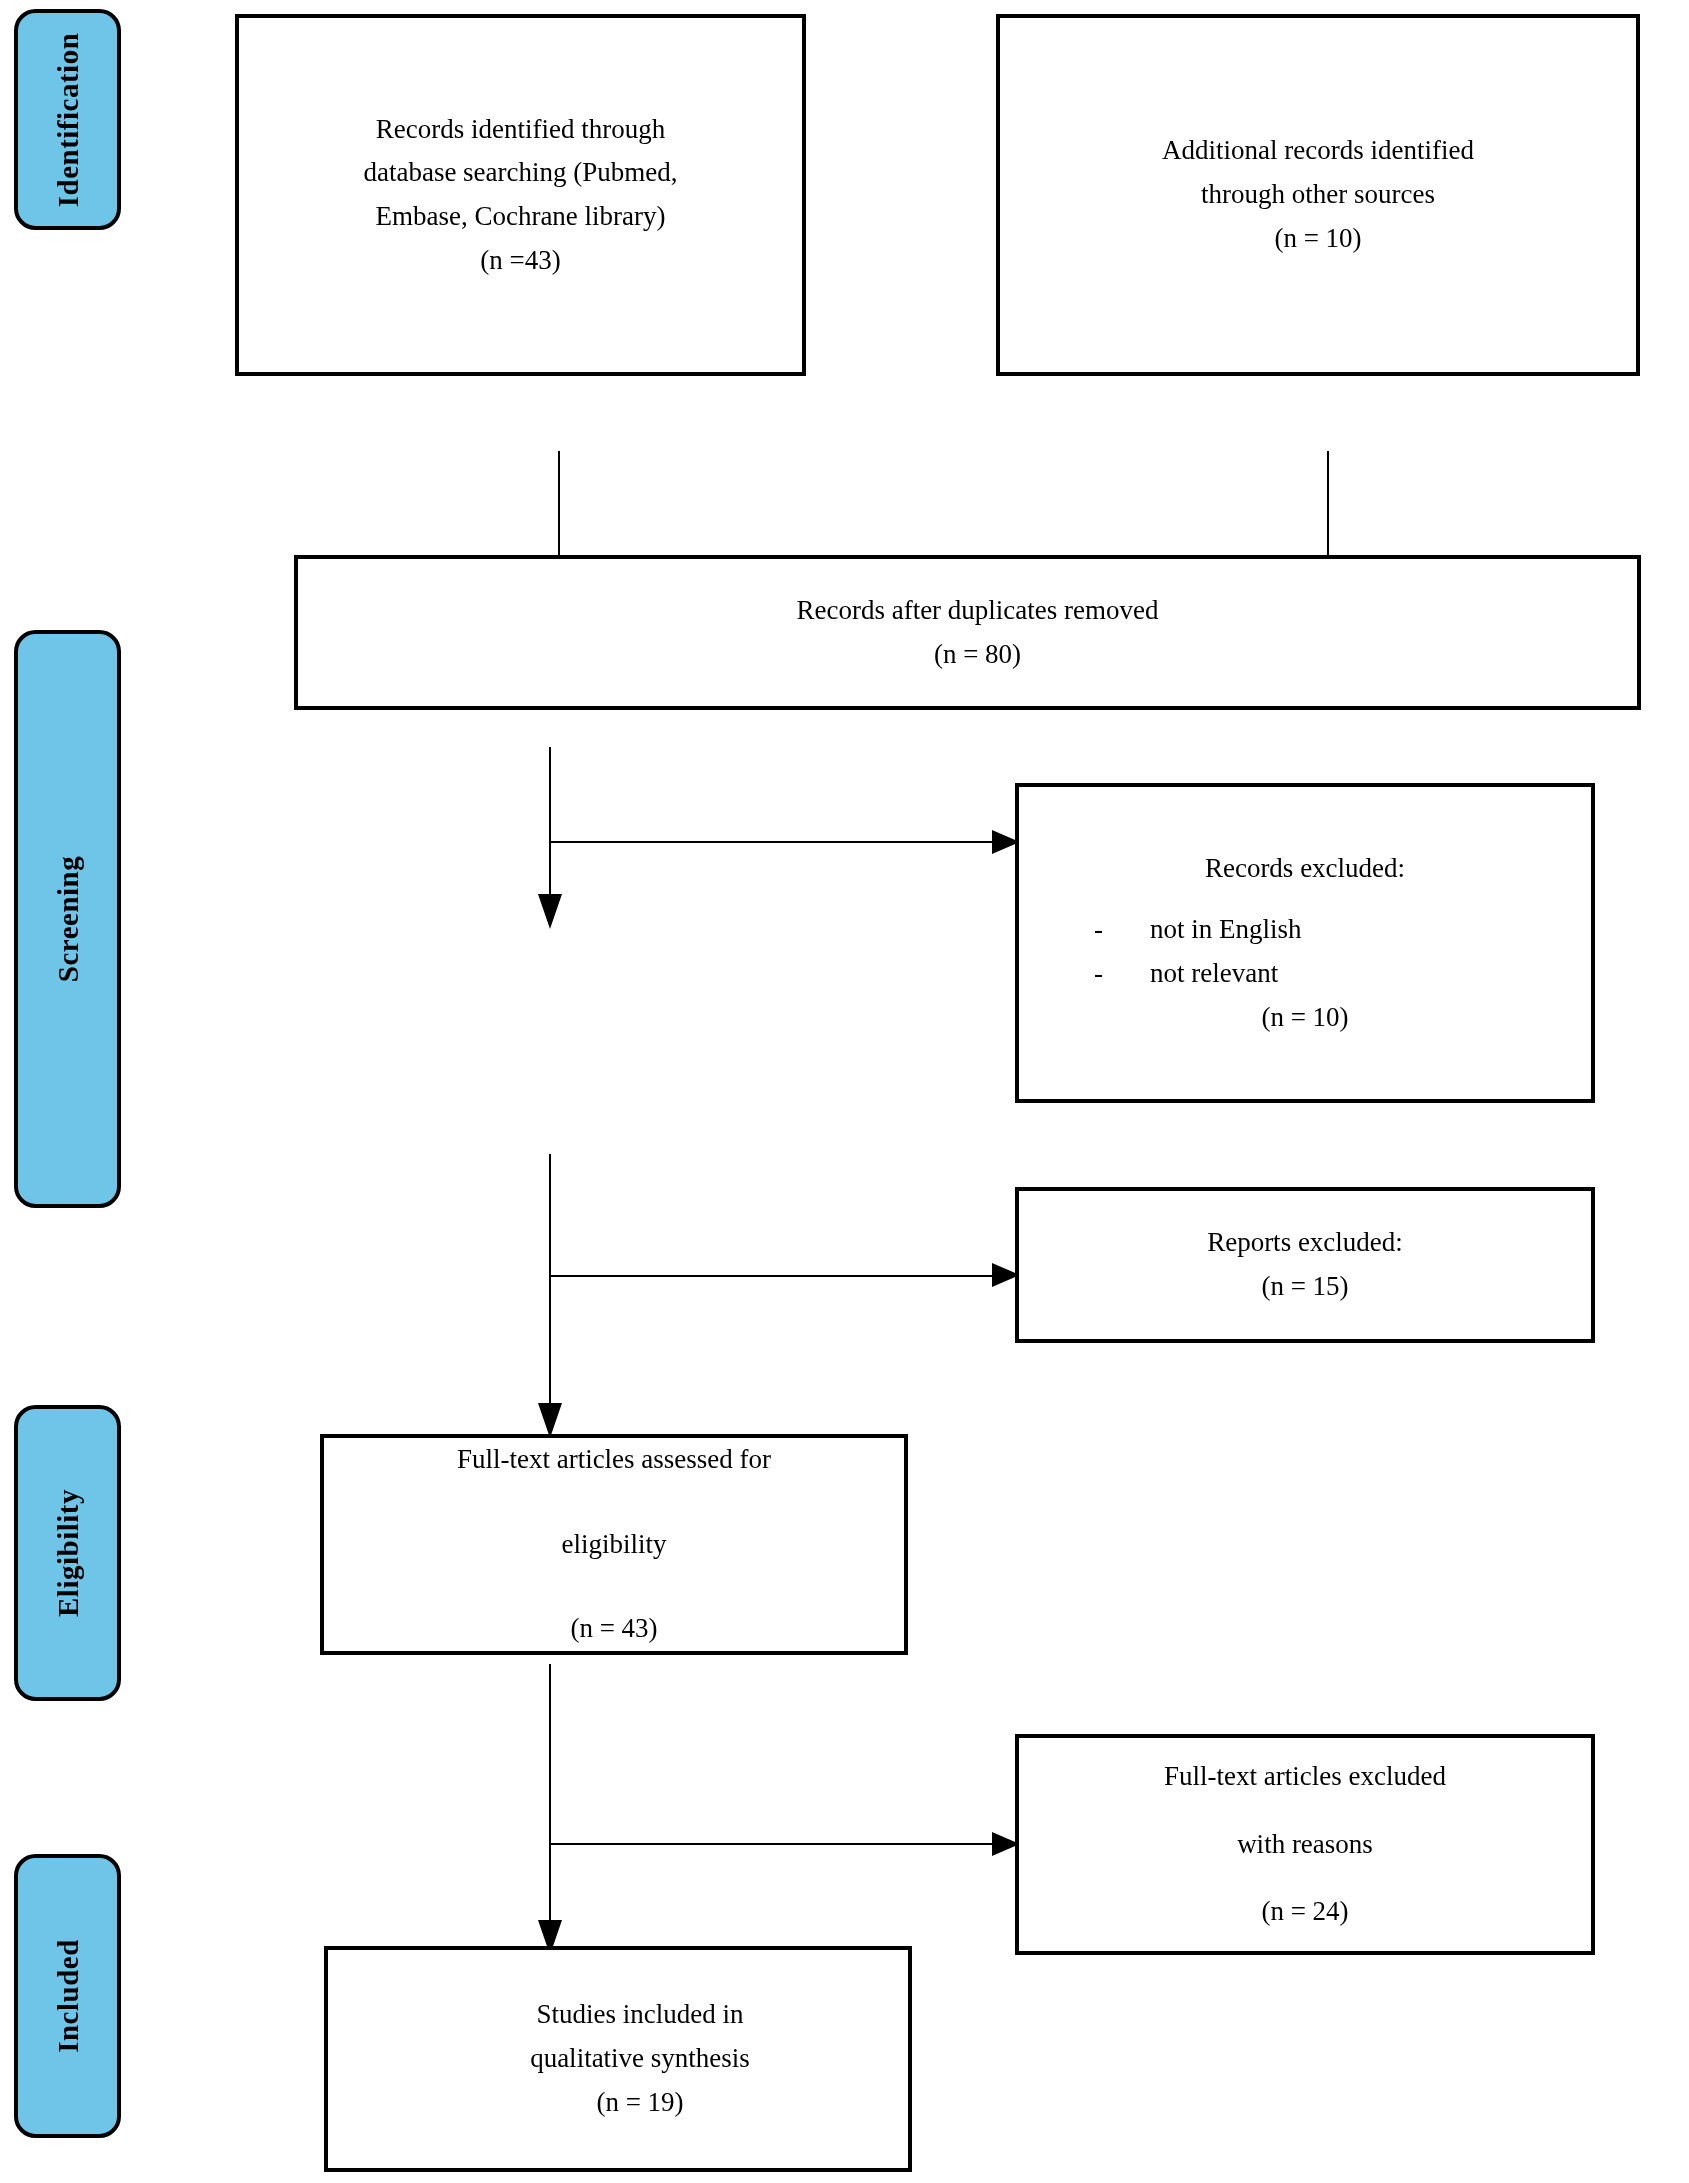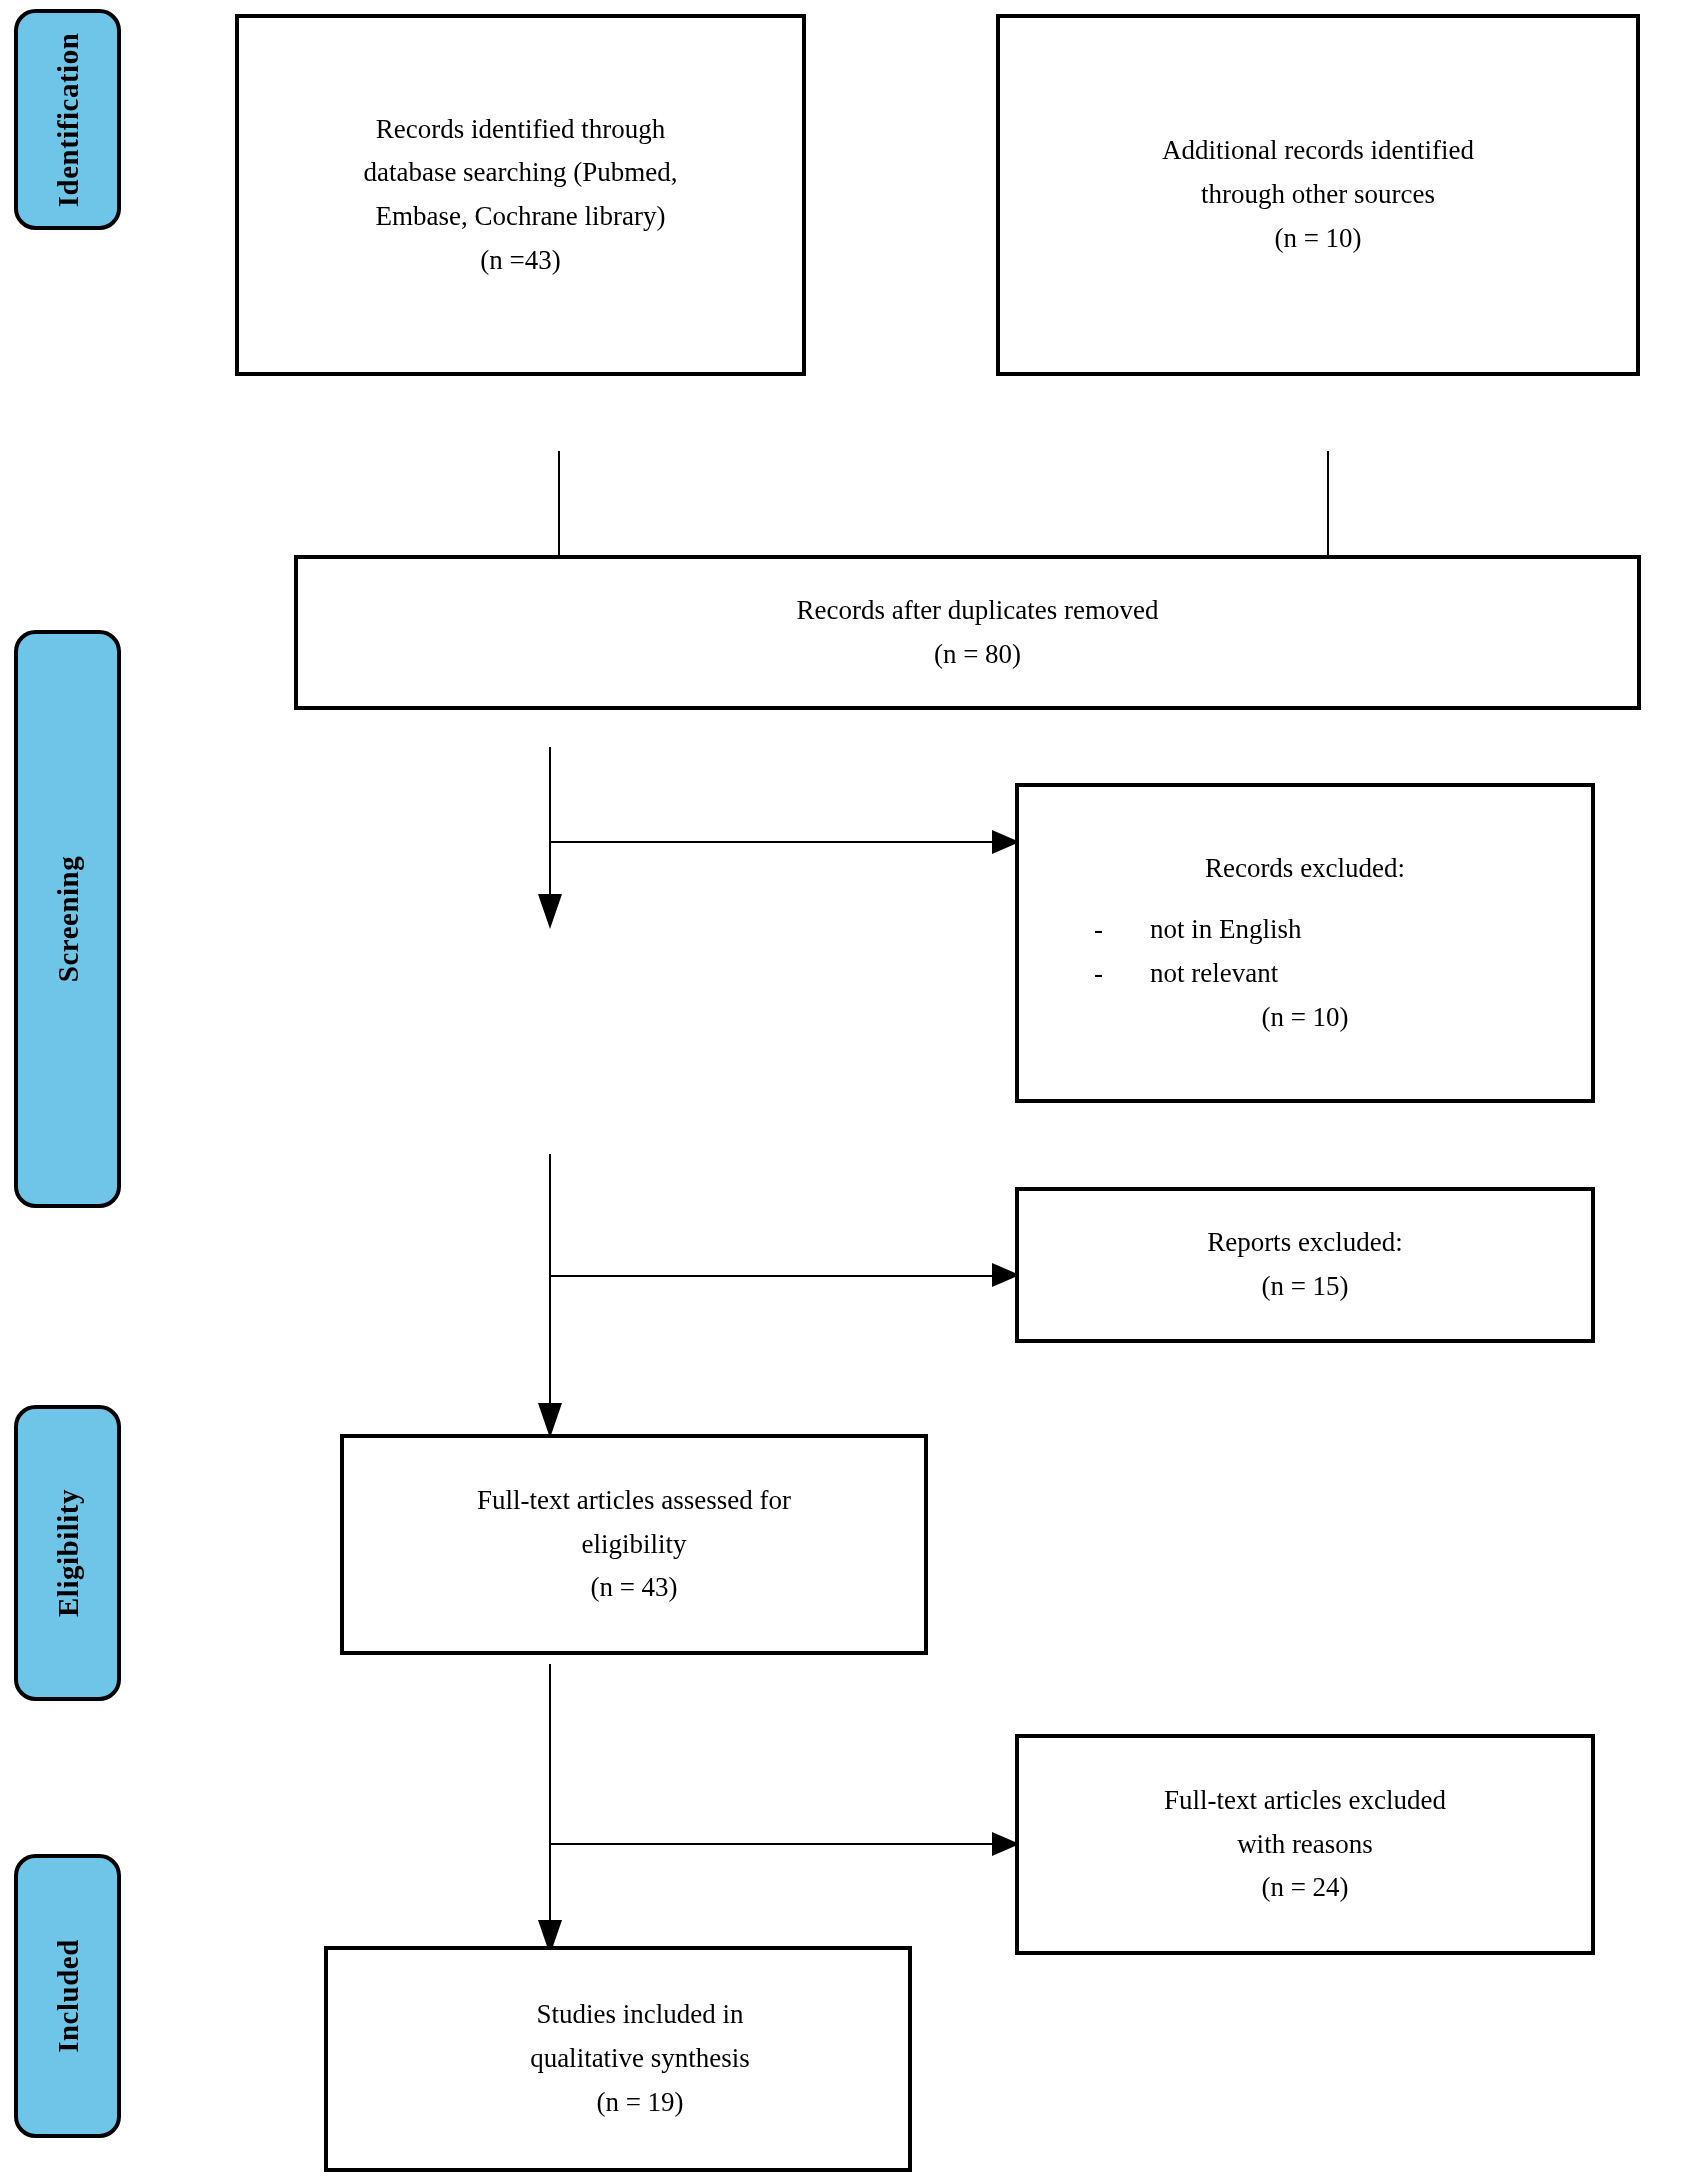--- a/index.html
+++ b/index.html
@@ -148,32 +148,32 @@
   <div class="v-line" style="left:549px; top:1154px; width:2.4px; height:256px;"></div>
   <div class="arrow-down" style="left:538px; top:1403px;"></div>
   <div class="h-line" style="left:549px; top:1275px; width:466px; height:2.4px;"></div>
   <div class="arrow-right" style="left:992px; top:1263px;"></div>
 
   <div class="flow-box" style="left:1015px; top:1187px; width:580px; height:156px;">
     <span class="line">Reports excluded:</span>
     <span class="line">(n = 15)</span>
   </div>
 
-  <div class="flow-box" style="left:340px; top:1434px; width:588px; height:221px;">
+  <div class="flow-box" style="left:320px; top:1434px; width:588px; height:221px;justify-content:space-between;">
     <span class="line">Full-text articles assessed for</span>
     <span class="line">eligibility</span>
     <span class="line">(n = 43)</span>
   </div>
 
   <div class="v-line" style="left:549px; top:1664px; width:2.4px; height:263px;"></div>
   <div class="arrow-down" style="left:538px; top:1920px;"></div>
   <div class="h-line" style="left:549px; top:1843px; width:466px; height:2.4px;"></div>
   <div class="arrow-right" style="left:992px; top:1832px;"></div>
 
-  <div class="flow-box" style="left:1015px; top:1734px; width:580px; height:221px;">
+  <div class="flow-box" style="left:1015px; top:1734px; width:580px; height:221px;gap:24px;">
     <span class="line">Full-text articles excluded</span>
     <span class="line">with reasons</span>
     <span class="line">(n = 24)</span>
   </div>
 
   <div class="flow-box" style="left:324px; top:1946px; width:588px; height:226px;padding-left:44px;">
     <span class="line">Studies included in</span>
     <span class="line">qualitative synthesis</span>
     <span class="line">(n = 19)</span>
   </div>

